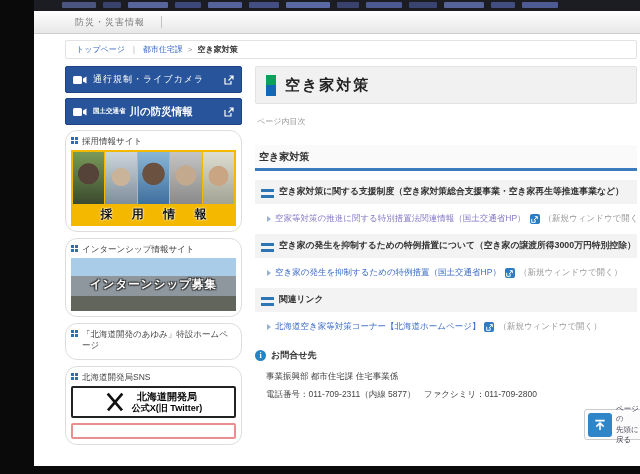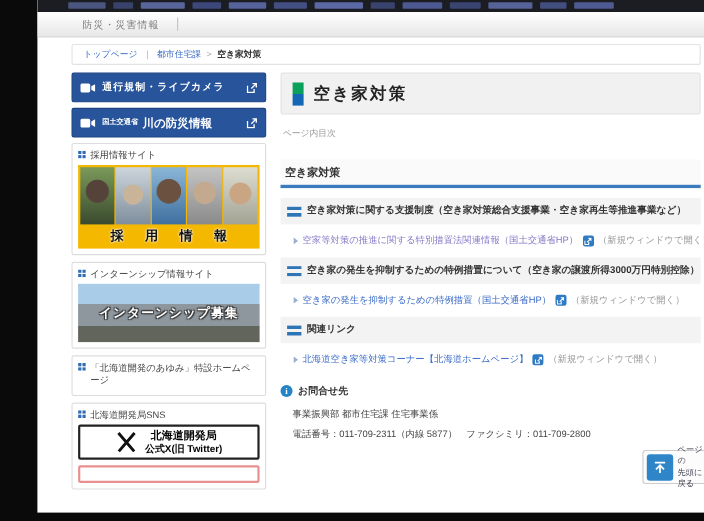--- a/index.html
+++ b/index.html
@@ -37,27 +37,27 @@
   }
   .breadcrumb a { color:#3b6bc6; text-decoration:none; cursor:pointer; }
   .breadcrumb .cur { color:#333; font-weight:bold; }
   
   .sidebar { position:absolute; left:31px; top:66px; width:177px; }
   .sbtn {
     height:27px; background:#27549b; border:1px solid #1d4384; border-radius:2px;
     display:flex; align-items:center; gap:6px; color:#fff; padding:0 7px;
     margin-bottom:5px; cursor:pointer;
   }
-  .sbtn .lbl { font-size:9px; font-weight:bold; letter-spacing:1px; }
+  .sbtn .lbl { font-size:9px; font-weight:normal; letter-spacing:1px; }
   .sbtn .pre { font-size:6.5px; font-weight:bold; margin-right:-2px; }
   .sbtn .lbl2 { font-size:10.5px; font-weight:bold; }
   .sbtn .ext { margin-left:auto; }
   .sbox {
     border:1px solid #ddd; background:#fff; padding:5px; margin-bottom:6px;
-    border-radius:2px;
+    border-radius:12px;
   }
   .sbox-title {
     font-size:8.5px; color:#444; display:flex; gap:4px; align-items:flex-start;
     margin-bottom:3px; line-height:1.3; cursor:pointer;
   }
   .sbox-title svg { flex:none; margin-top:1px; }
   
   .recruit-banner { width:100%; height:76px; background:#f5b800; padding:2px; cursor:pointer; }
   .recruit-photos { display:flex; height:52px; gap:1px; }
   .recruit-photos div { flex:1; }
@@ -118,21 +118,21 @@
   .title-box h1 { font-size:15px; color:#222; letter-spacing:2px; }
   .toc-label { margin:12px 0 4px 2px; font-size:8px; color:#999; }
   .toc-links { display:flex; gap:10px; margin-left:2px; font-size:8px; }
   .toc-links a { color:#3b6bc6; text-decoration:none; cursor:pointer; }
   .sec-header {
     margin-top:18px; background:#fafafa; border-bottom:3px solid #3a7abd;
     padding:5px 4px 4px 4px; font-size:10px; font-weight:bold; color:#333;
   }
   .h3row {
     margin-top:9px; background:#f3f3f3; padding:6px 4px 6px 6px;
-    display:flex; align-items:center; gap:5px; white-space:nowrap; overflow:hidden;
+    display:flex; align-items:flex-end; gap:5px; white-space:nowrap; overflow:hidden;
   }
   .h3row .bars {
     width:13px; height:9px; flex:none;
     background:linear-gradient(#2e75b6 0 33%, #f3f3f3 33% 67%, #2e75b6 67% 100%);
   }
   .h3row .txt { font-size:8.8px; font-weight:bold; color:#333; }
   .linkline {
     margin:9px 0 2px 12px; display:flex; align-items:center; gap:4px;
     font-size:8.5px; color:#999; white-space:nowrap;
   }

